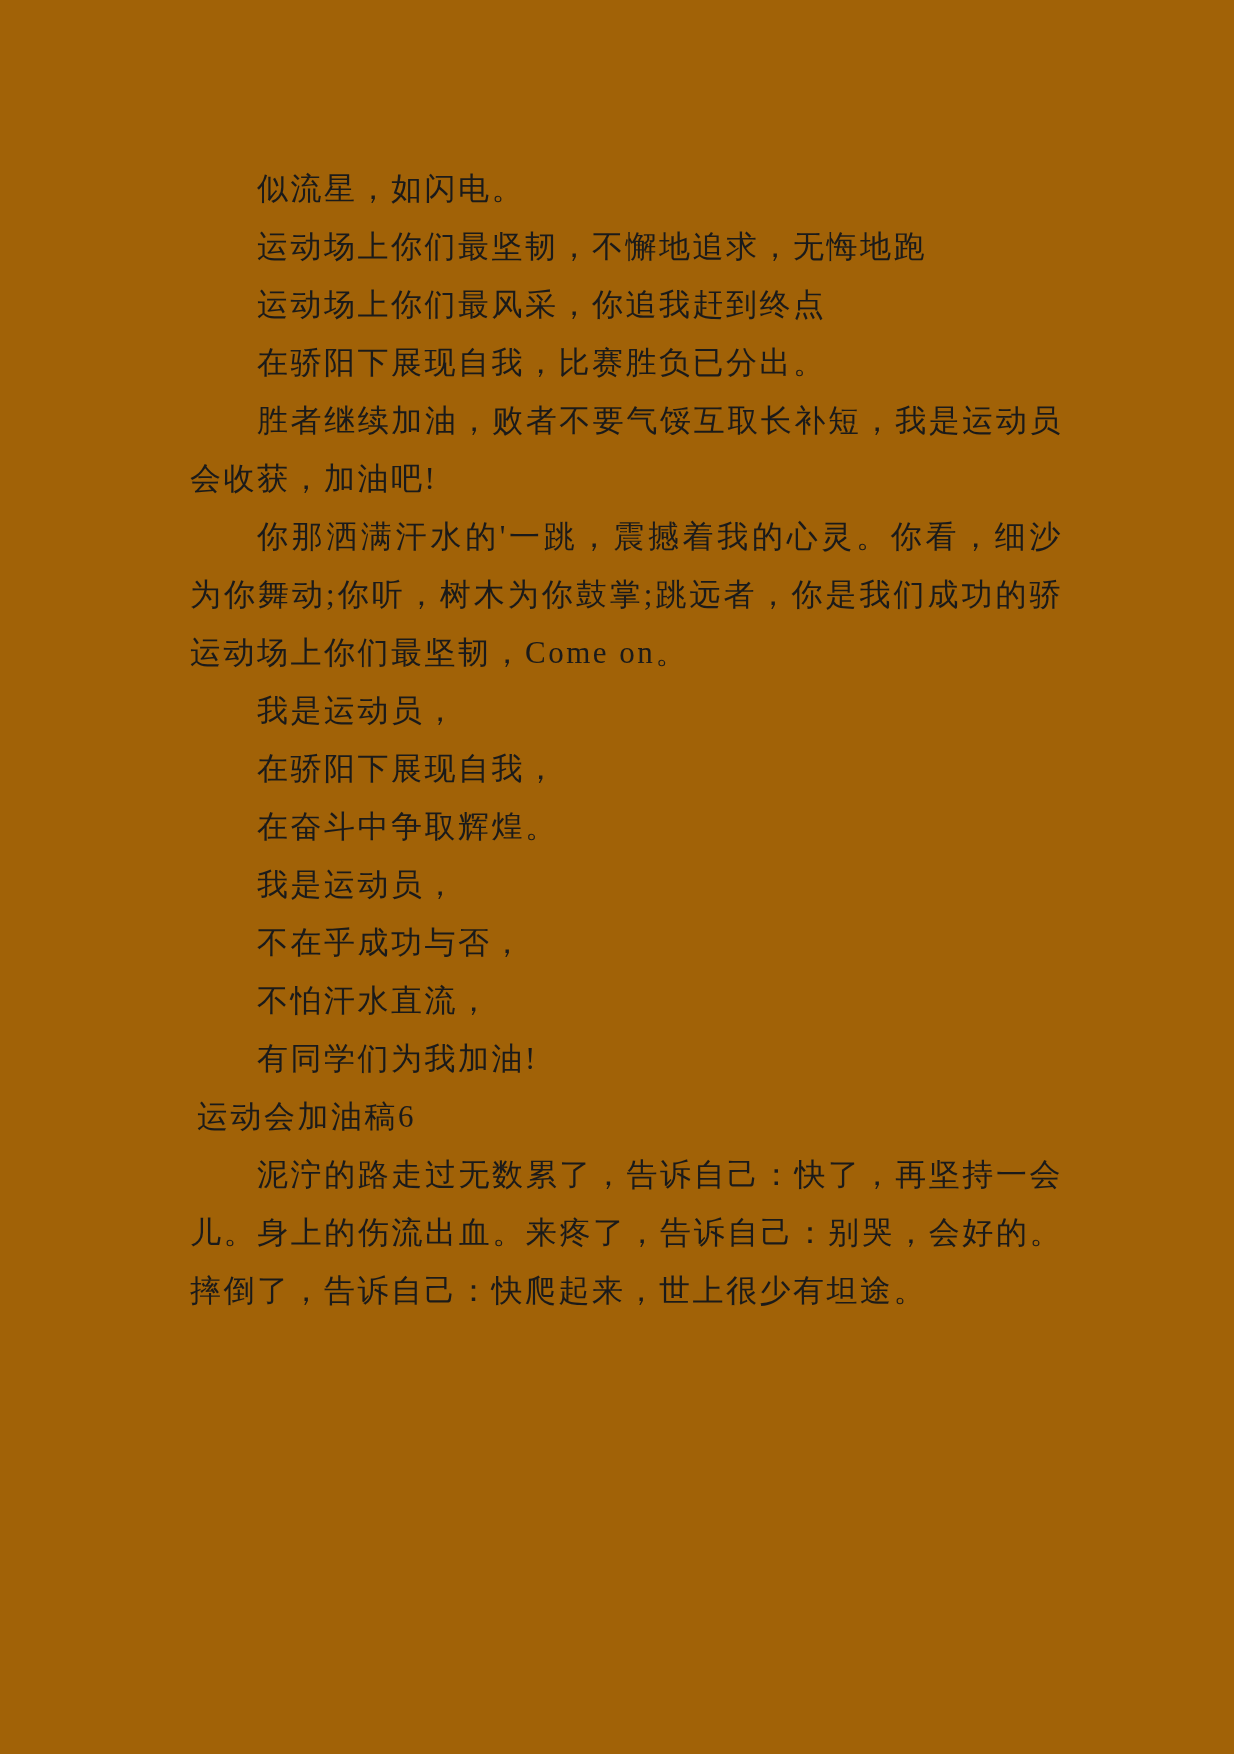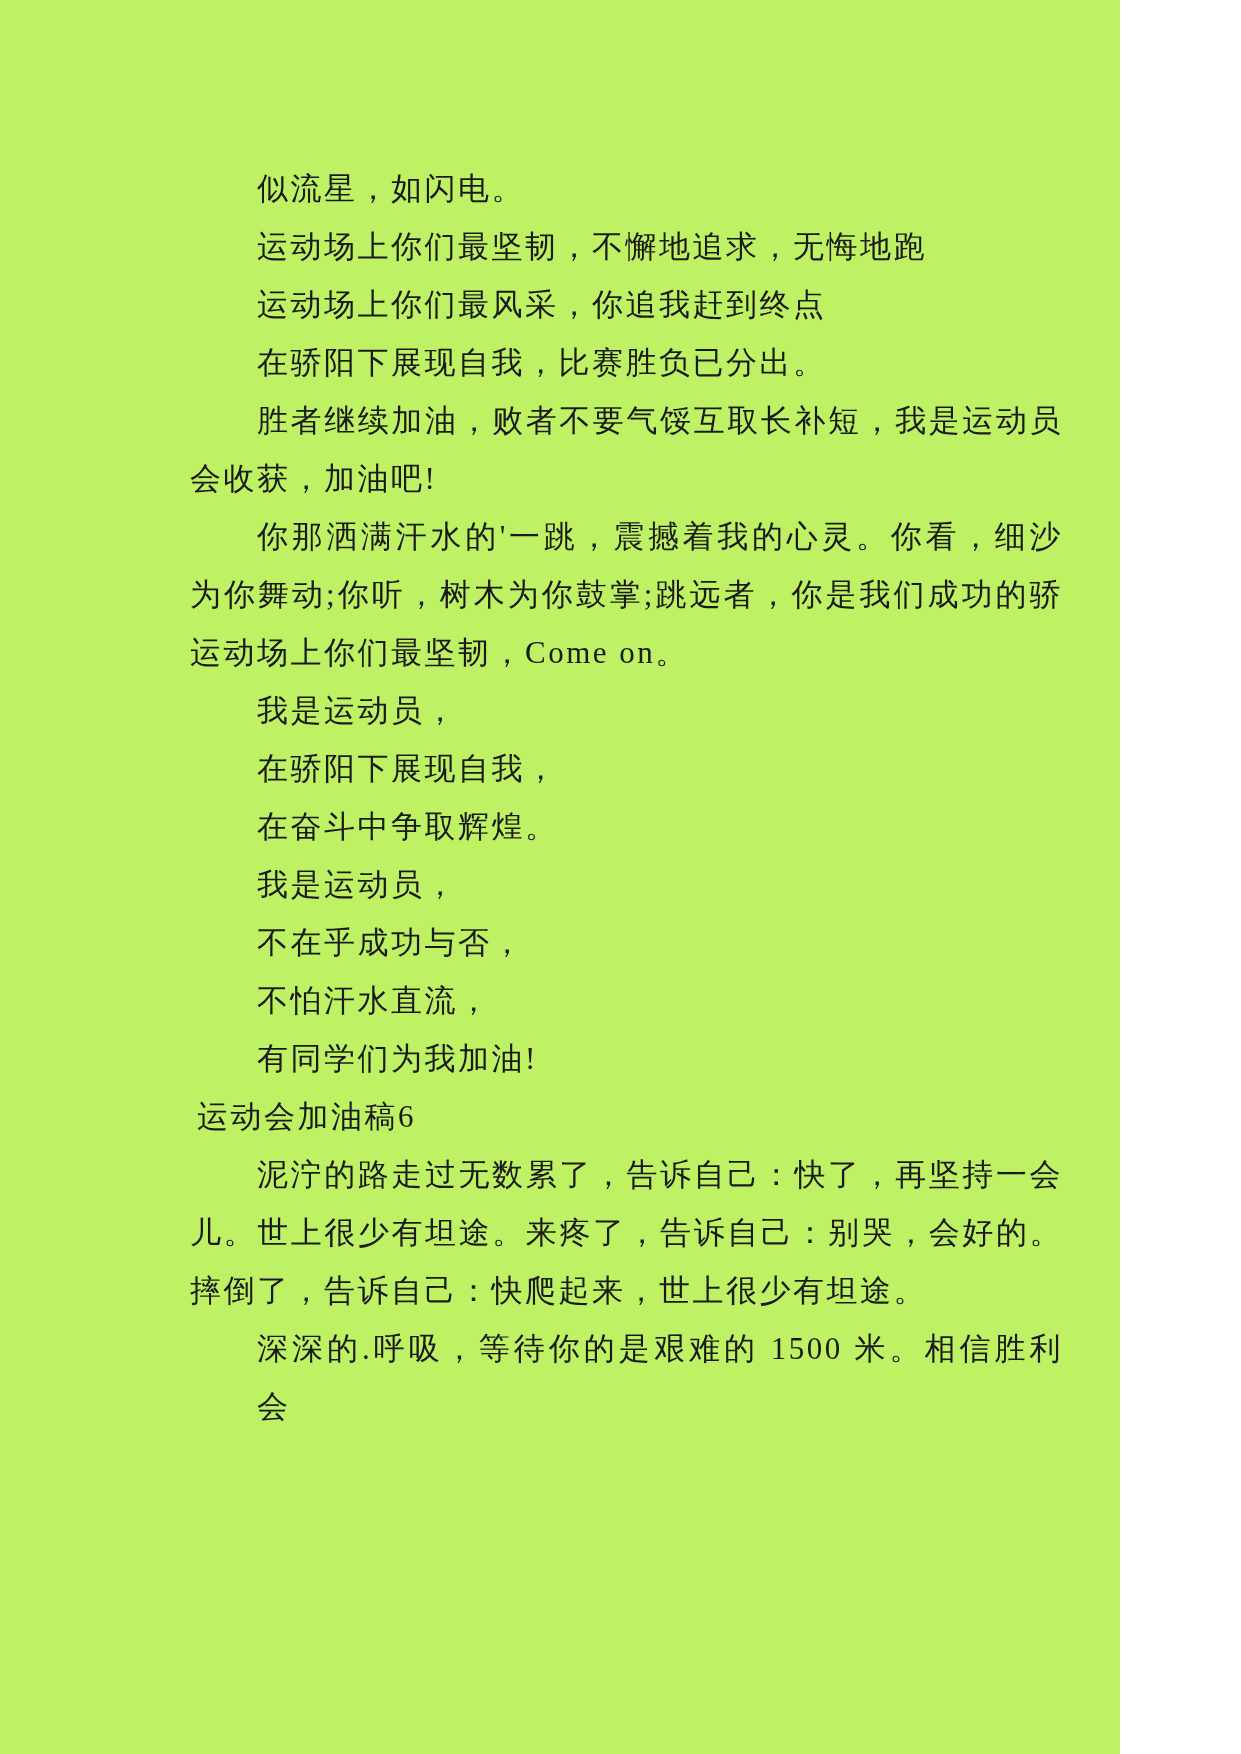--- a/index.html
+++ b/index.html
@@ -2,23 +2,23 @@
 <html><head>
 <meta charset="utf-8">
 <style>
   html, body {
     margin: 0;
     padding: 0;
     background: #ffffff;
   }
   .page {
     position: relative;
-    width: 1120px;
+    width: 1234px;
     height: 1754px;
-    background: #bef264;
+    background: #a16207;
     overflow: hidden;
   }
   .text-block {
     position: absolute;
     left: 190px;
     top: 160px;
     width: 873px;
     font-family: "Liberation Serif", "DejaVu Serif", serif;
     font-size: 31px;
     line-height: 58px;
@@ -59,17 +59,16 @@
       <div class="line">运动场上你们最坚韧，Come on。</div>
       <div class="line indent">我是运动员，</div>
       <div class="line indent">在骄阳下展现自我，</div>
       <div class="line indent">在奋斗中争取辉煌。</div>
       <div class="line indent">我是运动员，</div>
       <div class="line indent">不在乎成功与否，</div>
       <div class="line indent">不怕汗水直流，</div>
       <div class="line indent">有同学们为我加油!</div>
       <div class="line heading">运动会加油稿6</div>
       <div class="line indent fill">泥泞的路走过无数累了，告诉自己：快了，再坚持一会</div>
-      <div class="line fill">儿。世上很少有坦途。来疼了，告诉自己：别哭，会好的。</div>
+      <div class="line fill">儿。身上的伤流出血。来疼了，告诉自己：别哭，会好的。</div>
       <div class="line">摔倒了，告诉自己：快爬起来，世上很少有坦途。</div>
-      <div class="line indent fill">深深的.呼吸，等待你的是艰难的 1500 米。相信胜利会</div>
     </div>
 </div>
 
 </body></html>

